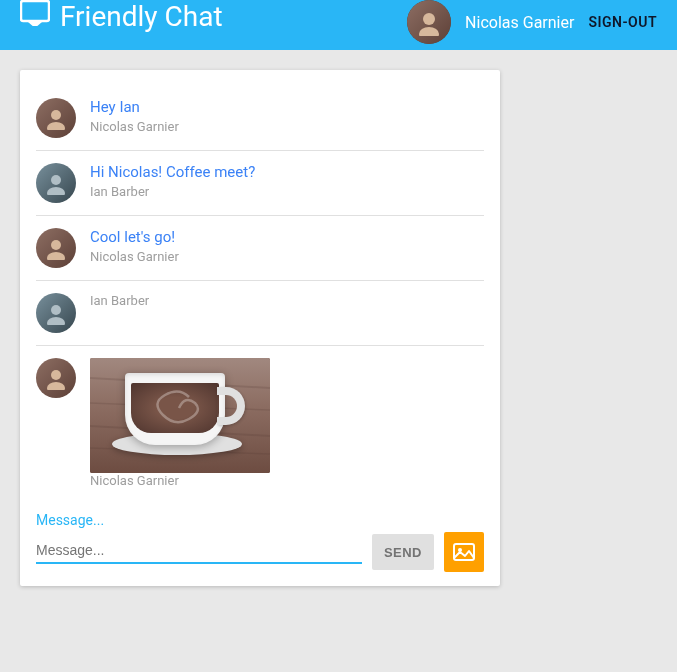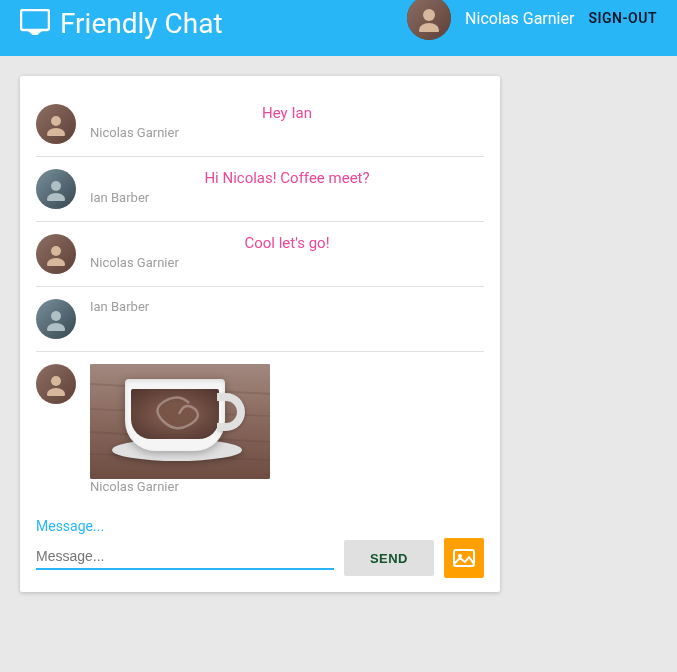--- a/index.html
+++ b/index.html
@@ -7,23 +7,23 @@
       font-family: 'Roboto', Arial, sans-serif;
       background: #e8e8e8;
       width: 677px;
       min-height: 672px;
     }
 
     
     .header {
       background: #29b6f6;
       display: flex;
-      align-items: flex-end;
-      padding: 16px 20px;
-      height: 56px;
+      align-items: flex-start;
+      padding: 0 20px;
+      height: 50px;
     }
     .header-logo-icon {
       color: white;
       margin-right: 10px;
       font-size: 28px;
       line-height: 1;
     }
     .header-title {
       color: white;
       font-size: 28px;
@@ -117,23 +117,22 @@
     }
     .message-item:last-child {
       border-bottom: none;
     }
 
     .message-body {
       flex: 1;
     }
     .message-text {
       font-size: 15px;
-      color: #ec4899;
+      color: #3b82f6;
       margin-bottom: 3px;
-      text-align: center;
     }
     .message-sender {
       font-size: 13px;
       color: #9e9e9e;
     }
 
     
     .coffee-image-container {
       width: 180px;
       height: 115px;
@@ -212,23 +211,23 @@
       border: none;
       border-bottom: 2px solid #29b6f6;
       outline: none;
       font-size: 14px;
       color: #212121;
       padding: 2px 0 4px 0;
       background: transparent;
     }
     .send-button {
       background: #e0e0e0;
-      color: #14532d;
+      color: #737373;
       border: none;
-      padding: 8px 26px;
+      padding: 8px 12px;
       font-size: 13px;
       font-weight: 600;
       letter-spacing: 0.5px;
       cursor: pointer;
       border-radius: 2px;
       height: 36px;
     }
     .image-upload-button {
       background: #ffa000;
       border: none;

